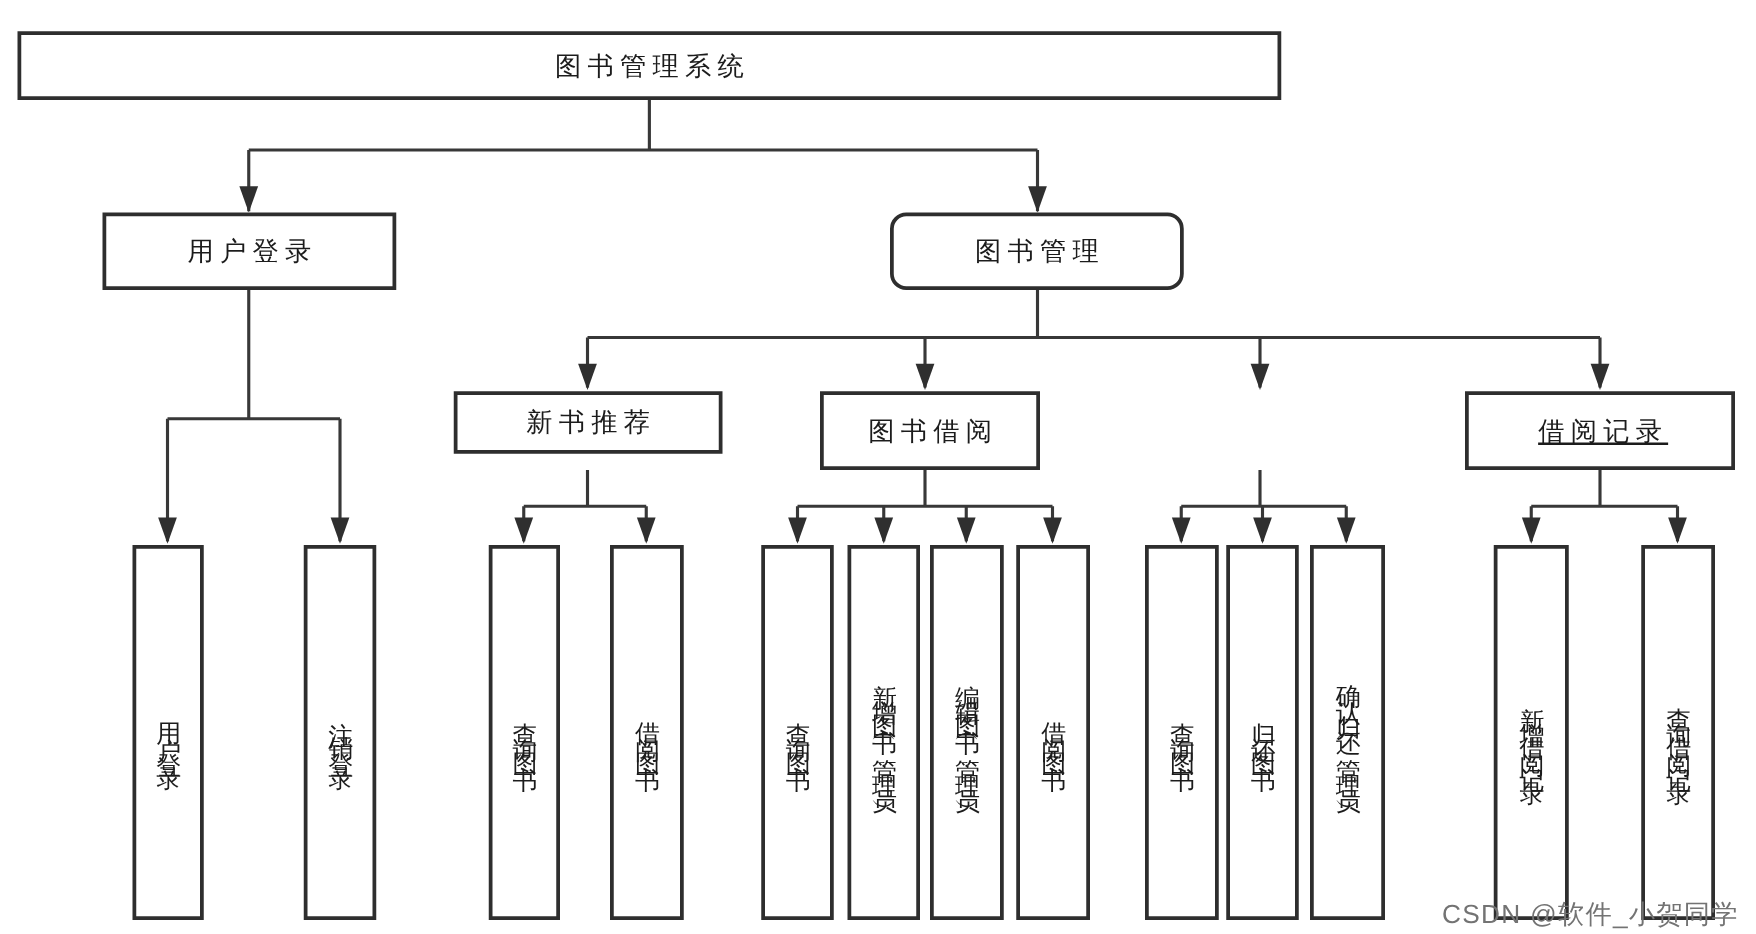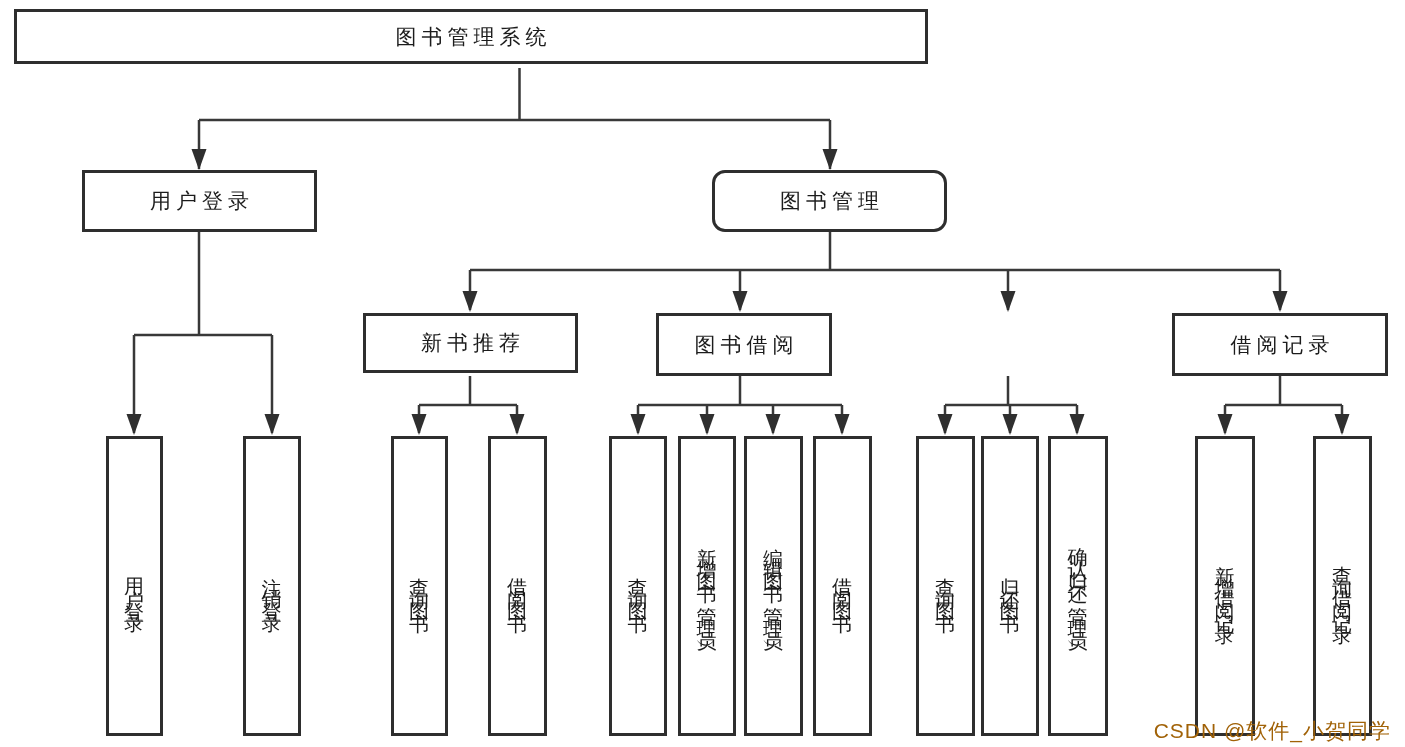--- a/index.html
+++ b/index.html
@@ -25,27 +25,27 @@
     align-items: center;
     justify-content: center;
     color: #1c1c1c;
   }
   .hnode {
     font-size: 21px;
     letter-spacing: 5px;
     text-indent: 5px;
     white-space: nowrap;
   }
-  .root  { left: 14px;   top: 9px;  width: 914px; height: 55px; font-family: Liberation Mono, monospace; }
+  .root  { left: 14px;   top: 25px;  width: 1011px; height: 55px; font-family: Liberation Mono, monospace; }
   .l2a   { left: 82px;   top: 170px; width: 235px;  height: 62px; }
   .l2b   { left: 712px;  top: 170px; width: 235px;  height: 62px; border-radius: 13px; }
-  .l3a   { left: 363px;  top: 313px; width: 215px;  height: 60px; }
+  .l3a   { left: 363px;  top: 313px; width: 215px;  height: 50px; }
   .l3b   { left: 656px;  top: 313px; width: 176px;  height: 63px; }
   .l3c   { left: 902px;  top: 313px; width: 212px;  height: 63px; }
-  .l3d   { left: 1172px; top: 313px; width: 216px;  height: 63px; }
+  .l3d   { left: 1172px; top: 313px; width: 216px;  height: 63px; text-decoration: underline; }
   .leaf {
     top: 436px;
     height: 300px;
     writing-mode: vertical-rl;
     text-orientation: mixed;
     font-size: 20px;
     letter-spacing: 12px;
     line-height: 1;
   }
   .lfA1 { left: 106px;  width: 57px; }
@@ -59,21 +59,21 @@
   .lfD1 { left: 916px;  width: 59px; }
   .lfD2 { left: 981px;  width: 58px; }
   .lfD3 { left: 1048px; width: 60px; }
   .lfE1 { left: 1195px; width: 60px; }
   .lfE2 { left: 1313px; width: 59px; }
   #watermark {
     position: absolute;
     right: 14px;
     bottom: 2px;
     font-size: 21px;
-    color: #a16207;
+    color: #737373;
     letter-spacing: 1px;
     z-index: 5;
     white-space: nowrap;
   }
 </style>
 </head>
 <body>
 
 <div id="canvas">
 

